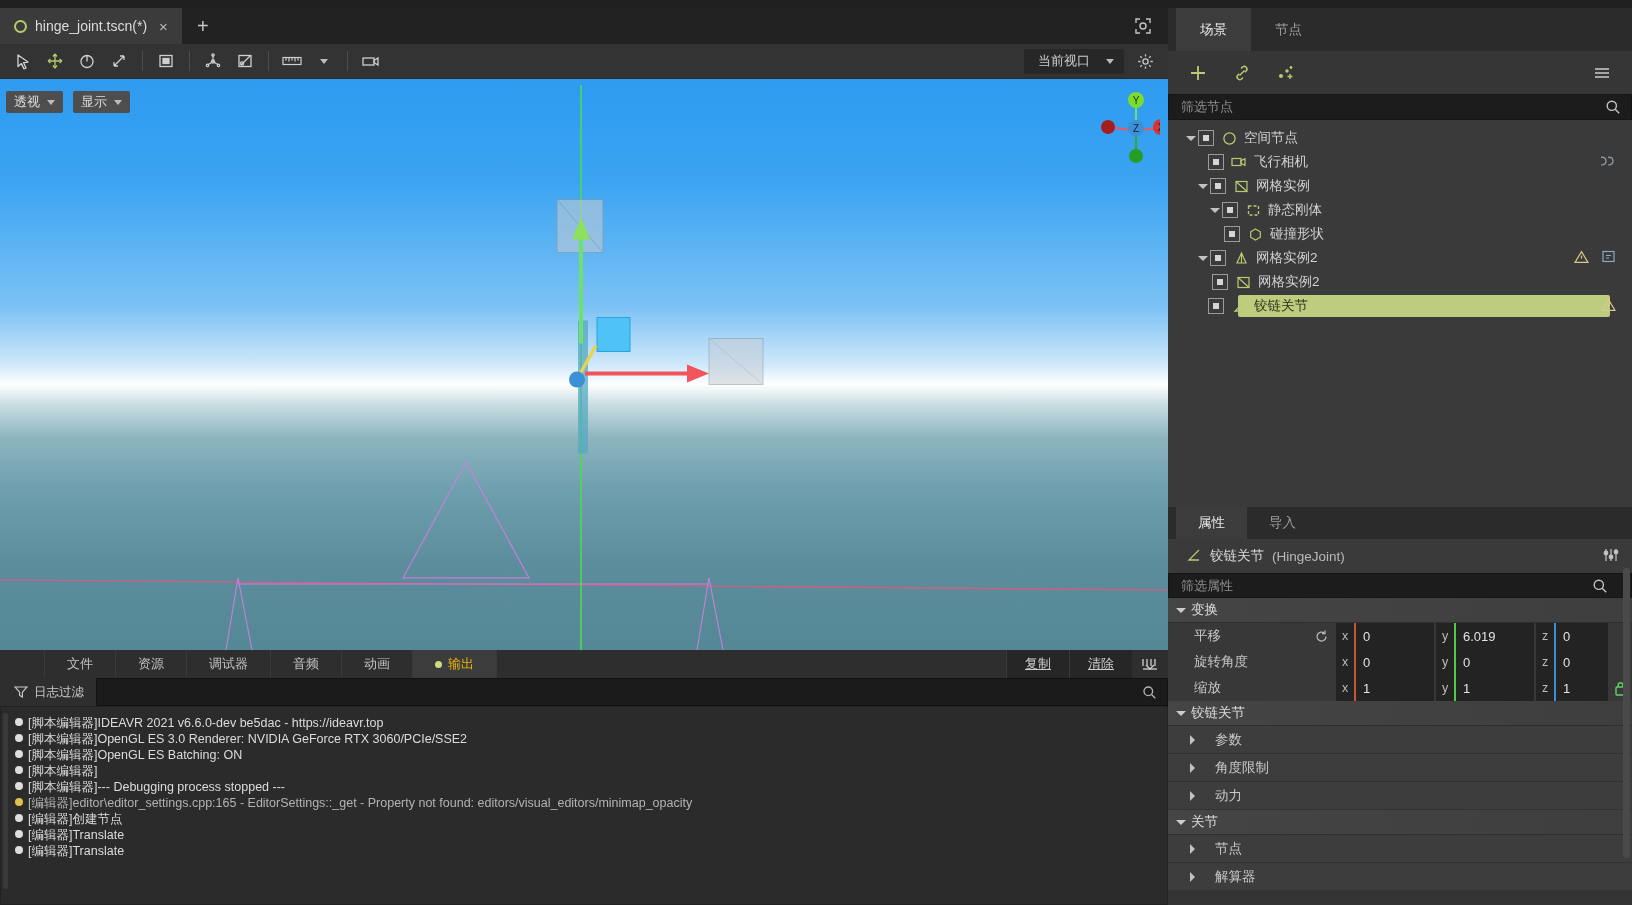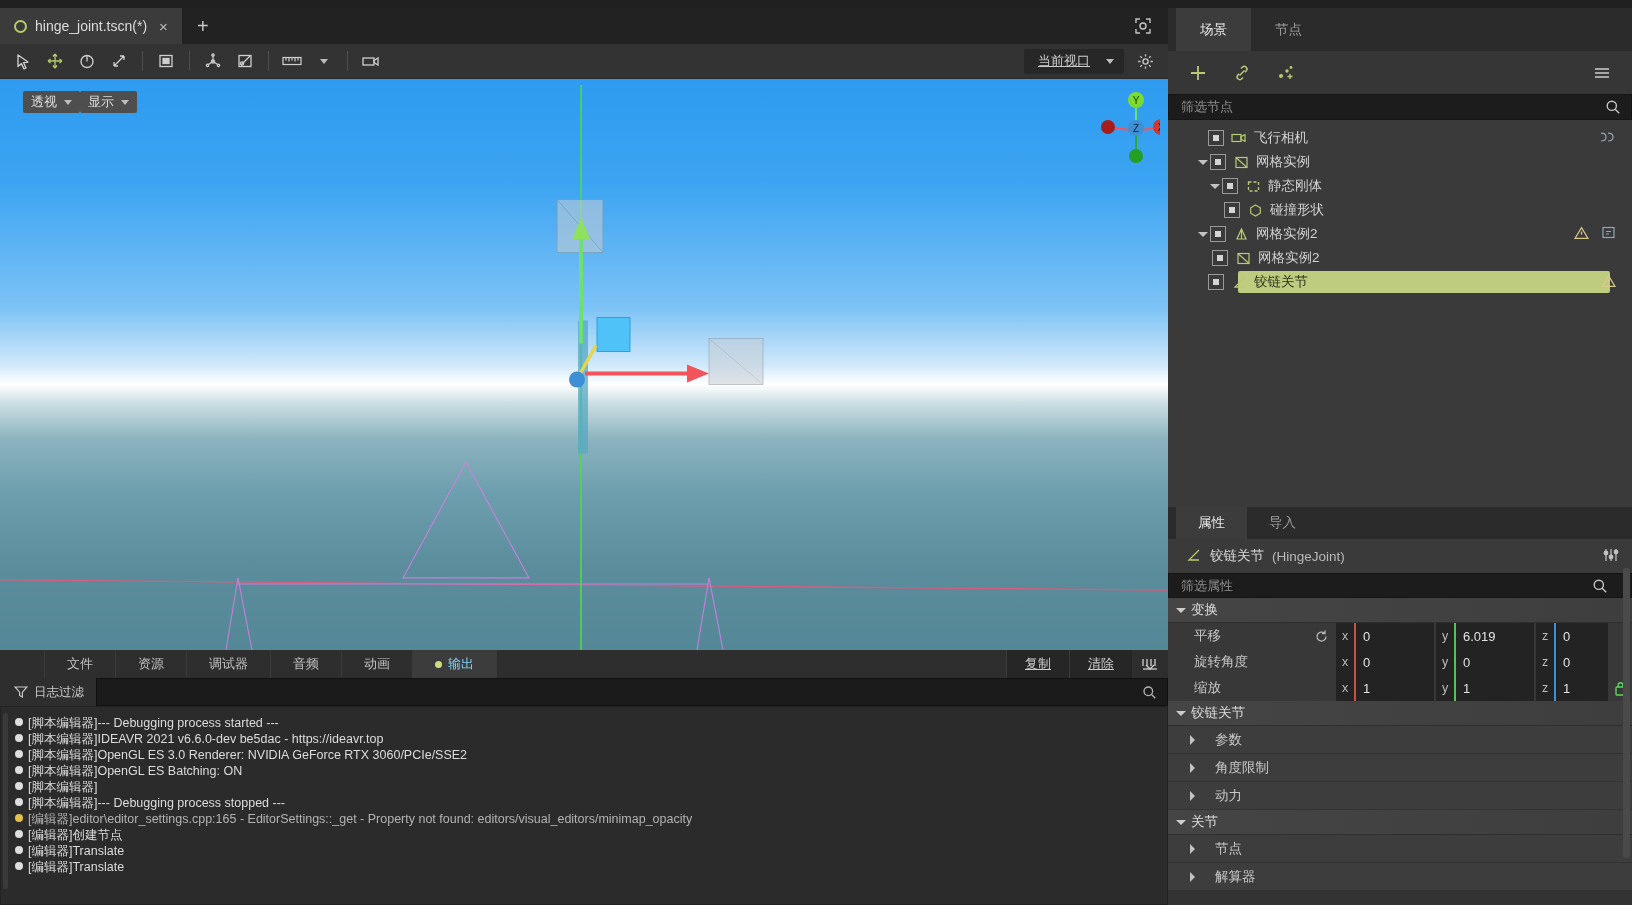--- a/index.html
+++ b/index.html
@@ -42,47 +42,46 @@
     padding: 0 8px; gap: 2px; flex: none; border-bottom: 1px solid #2a2a2a;
   }
   .tool { width: 30px; height: 27px; display: flex; align-items: center; justify-content: center; border-radius: 3px; }
   .sep { width: 1px; height: 20px; background: #4d4d4d; margin: 0 6px; }
   .caret-sm { width: 0; height: 0; border-left: 4px solid transparent; border-right: 4px solid transparent; border-top: 5px solid #bdbdbd; }
   .edtoolbar-right { margin-left: auto; display: flex; align-items: center; gap: 6px; }
   .viewport-select {
     background: #272727; color: #cccccc; height: 25px; display: flex; align-items: center;
     gap: 16px; padding: 0 10px 0 14px; font-size: 13px; border-radius: 2px; min-width: 98px;
     justify-content: space-between;
-    text-decoration: underline;
   }
 
   
   .viewport { position: relative; flex: 1 1 auto; min-height: 0; overflow: hidden; background: #4f8194; }
   .sky {
     position: absolute; inset: 0;
     background: linear-gradient(to bottom,
       #2e9bf0 0%, #3ba4f2 18%, #7cc2f5 40%, #cfe8fa 50%,
       #ffffff 53.5%, #c9dde2 57%, #8cb4bf 63%, #6e9fae 72%, #5b8d9d 85%, #558897 100%);
   }
-  .vp-overlay-tl { position: absolute; left: 23px; top: 12px; display: flex; z-index: 6; }
+  .vp-overlay-tl { position: absolute; left: 6px; top: 12px; display: flex; gap: 10px; z-index: 6; }
   .vp-chip {
     background: #4e4e4e; color: #dddddd; font-size: 13px; height: 22px;
     padding: 0 8px; display: flex; align-items: center; gap: 7px; border-radius: 2px;
   }
   .vp-gizmo { position: absolute; right: 8px; top: 4px; width: 78px; height: 92px; z-index: 6; }
 
   
   .bottomdock { flex: none; background: #2e2e2e; display: flex; flex-direction: column; }
   .bd-tabs { height: 28px; display: flex; align-items: stretch; background: #2e2e2e; position: relative; margin-left: 44px; }
   .bd-tab {
     padding: 0 22px; display: flex; align-items: center; gap: 6px;
     color: #c0c0c0; font-size: 13px; border-right: 1px solid #3a3a3a;
   }
   .bd-tab:first-child { border-left: 1px solid #3a3a3a; }
-  .bd-tab.active { background: #3c3c3c; color: #7dd3fc; }
+  .bd-tab.active { background: #3c3c3c; color: #eab308; }
   .bd-tab .greendot { width: 7px; height: 7px; border-radius: 50%; background: #cbdd7d; }
   .bd-tabs-right { margin-left: auto; display: flex; align-items: stretch; }
   .bd-btn { padding: 0 18px; display: flex; align-items: center; color: #cfcfcf; font-size: 13px; background: #262626; border-left: 1px solid #3a3a3a; text-decoration: underline; }
   .bd-iconbtn { width: 36px; display: flex; align-items: center; justify-content: center; color: #cfcfcf; background: #2e2e2e; }
 
   .bd-filterrow { height: 28px; display: flex; align-items: stretch; background: #2e2e2e; }
   .logfilter { display: flex; align-items: center; gap: 6px; padding: 0 12px 0 14px; color: #c8c8c8; font-size: 12.5px; }
   .searchbox {
     flex: 1; background: #1b1b1b; display: flex; align-items: center; padding: 0 10px;
     color: #9a9a9a; font-size: 13px; border: 1px solid #111;
@@ -415,24 +414,20 @@
                   <path d="M9.5 9.5L13.3 13.3"></path>
                 </g>
               </svg>
           </div>
         </div>
 
         <div class="logarea">
           <div class="log-scroll"></div>
           <div class="logline">
               <span class="bullet"></span>
-              <span class="txt">[脚本编辑器]--- Debugging process started ---</span>
-            </div>
-          <div class="logline">
-              <span class="bullet"></span>
               <span class="txt">[脚本编辑器]IDEAVR 2021 v6.6.0-dev be5dac - https://ideavr.top</span>
             </div>
           <div class="logline">
               <span class="bullet"></span>
               <span class="txt">[脚本编辑器]OpenGL ES 3.0 Renderer: NVIDIA GeForce RTX 3060/PCIe/SSE2</span>
             </div>
           <div class="logline">
               <span class="bullet"></span>
               <span class="txt">[脚本编辑器]OpenGL ES Batching: ON</span>
             </div>
@@ -515,20 +510,34 @@
         <svg width="16" height="16" viewBox="0 0 16 16">
             <g fill="none" stroke="#c4c4c4" stroke-width="1.4">
               <circle cx="6.8" cy="6.8" r="4.6"></circle>
               <path d="M10.2 10.2L14.2 14.2"></path>
             </g>
           </svg>
       </div>
 
       <div class="tree">
 
+        <div class="trow" style="padding-left:16px">
+          <span class="twist">
+              <i></i>
+            </span>
+          <span class="vis">
+              <b></b>
+            </span>
+          <span class="nicon">
+            <svg width="15" height="15" viewBox="0 0 15 15">
+                <circle cx="7.5" cy="7.5" r="5.6" fill="none" stroke="#b9cb72" stroke-width="1.3"></circle>
+              </svg>
+          </span>
+          <span class="tlabel">空间节点</span>
+        </div>
 
         <div class="trow" style="padding-left:40px">
           <span class="vis">
               <b></b>
             </span>
           <span class="nicon">
             <svg width="17" height="14" viewBox="0 0 17 14">
                 <g fill="none" stroke="#b9cb72" stroke-width="1.2">
                   <rect x="1" y="3.5" width="9" height="7"></rect>
                   <path d="M10 5.6l4-1.8v6.4l-4-1.8z"></path>

